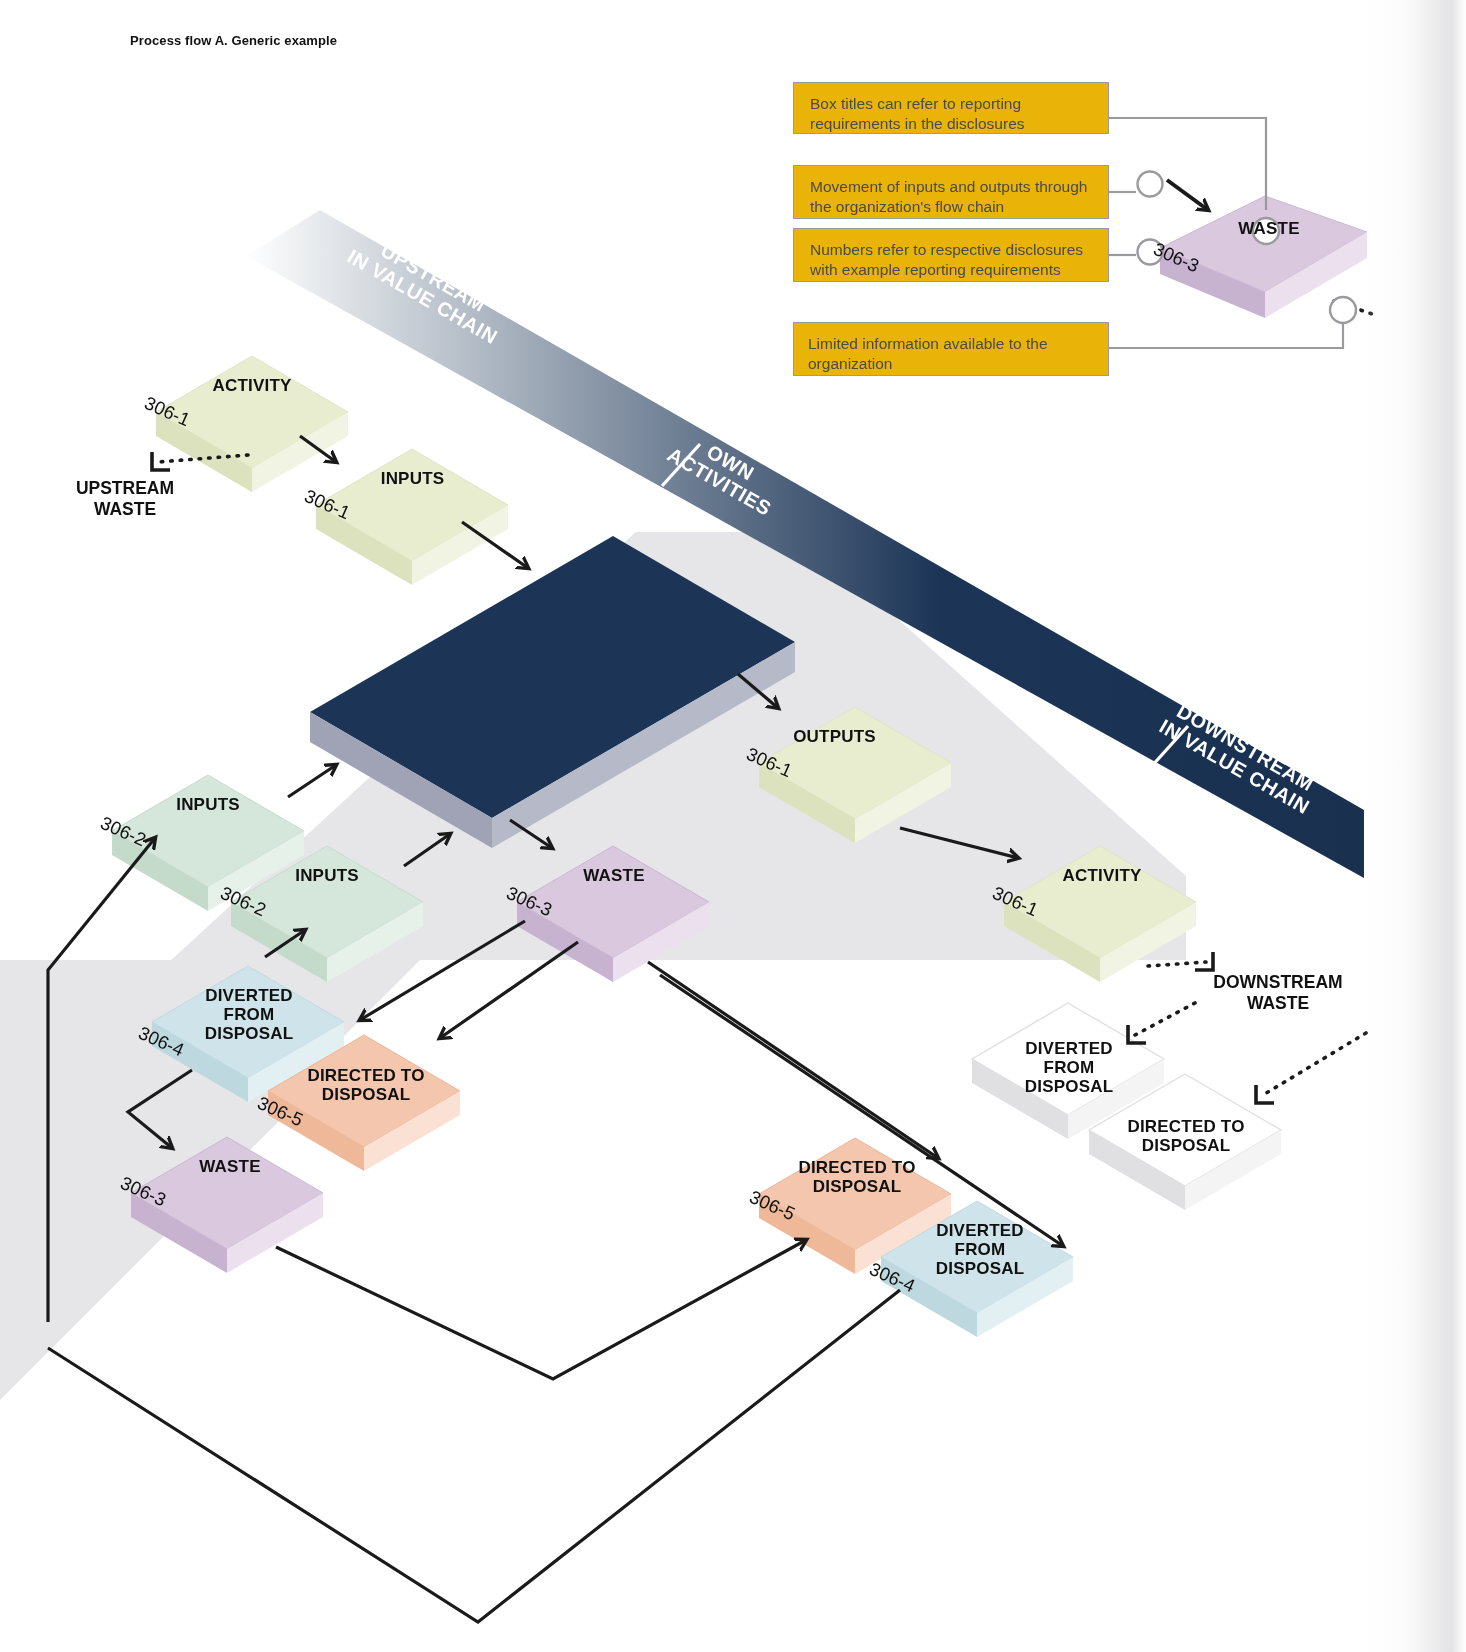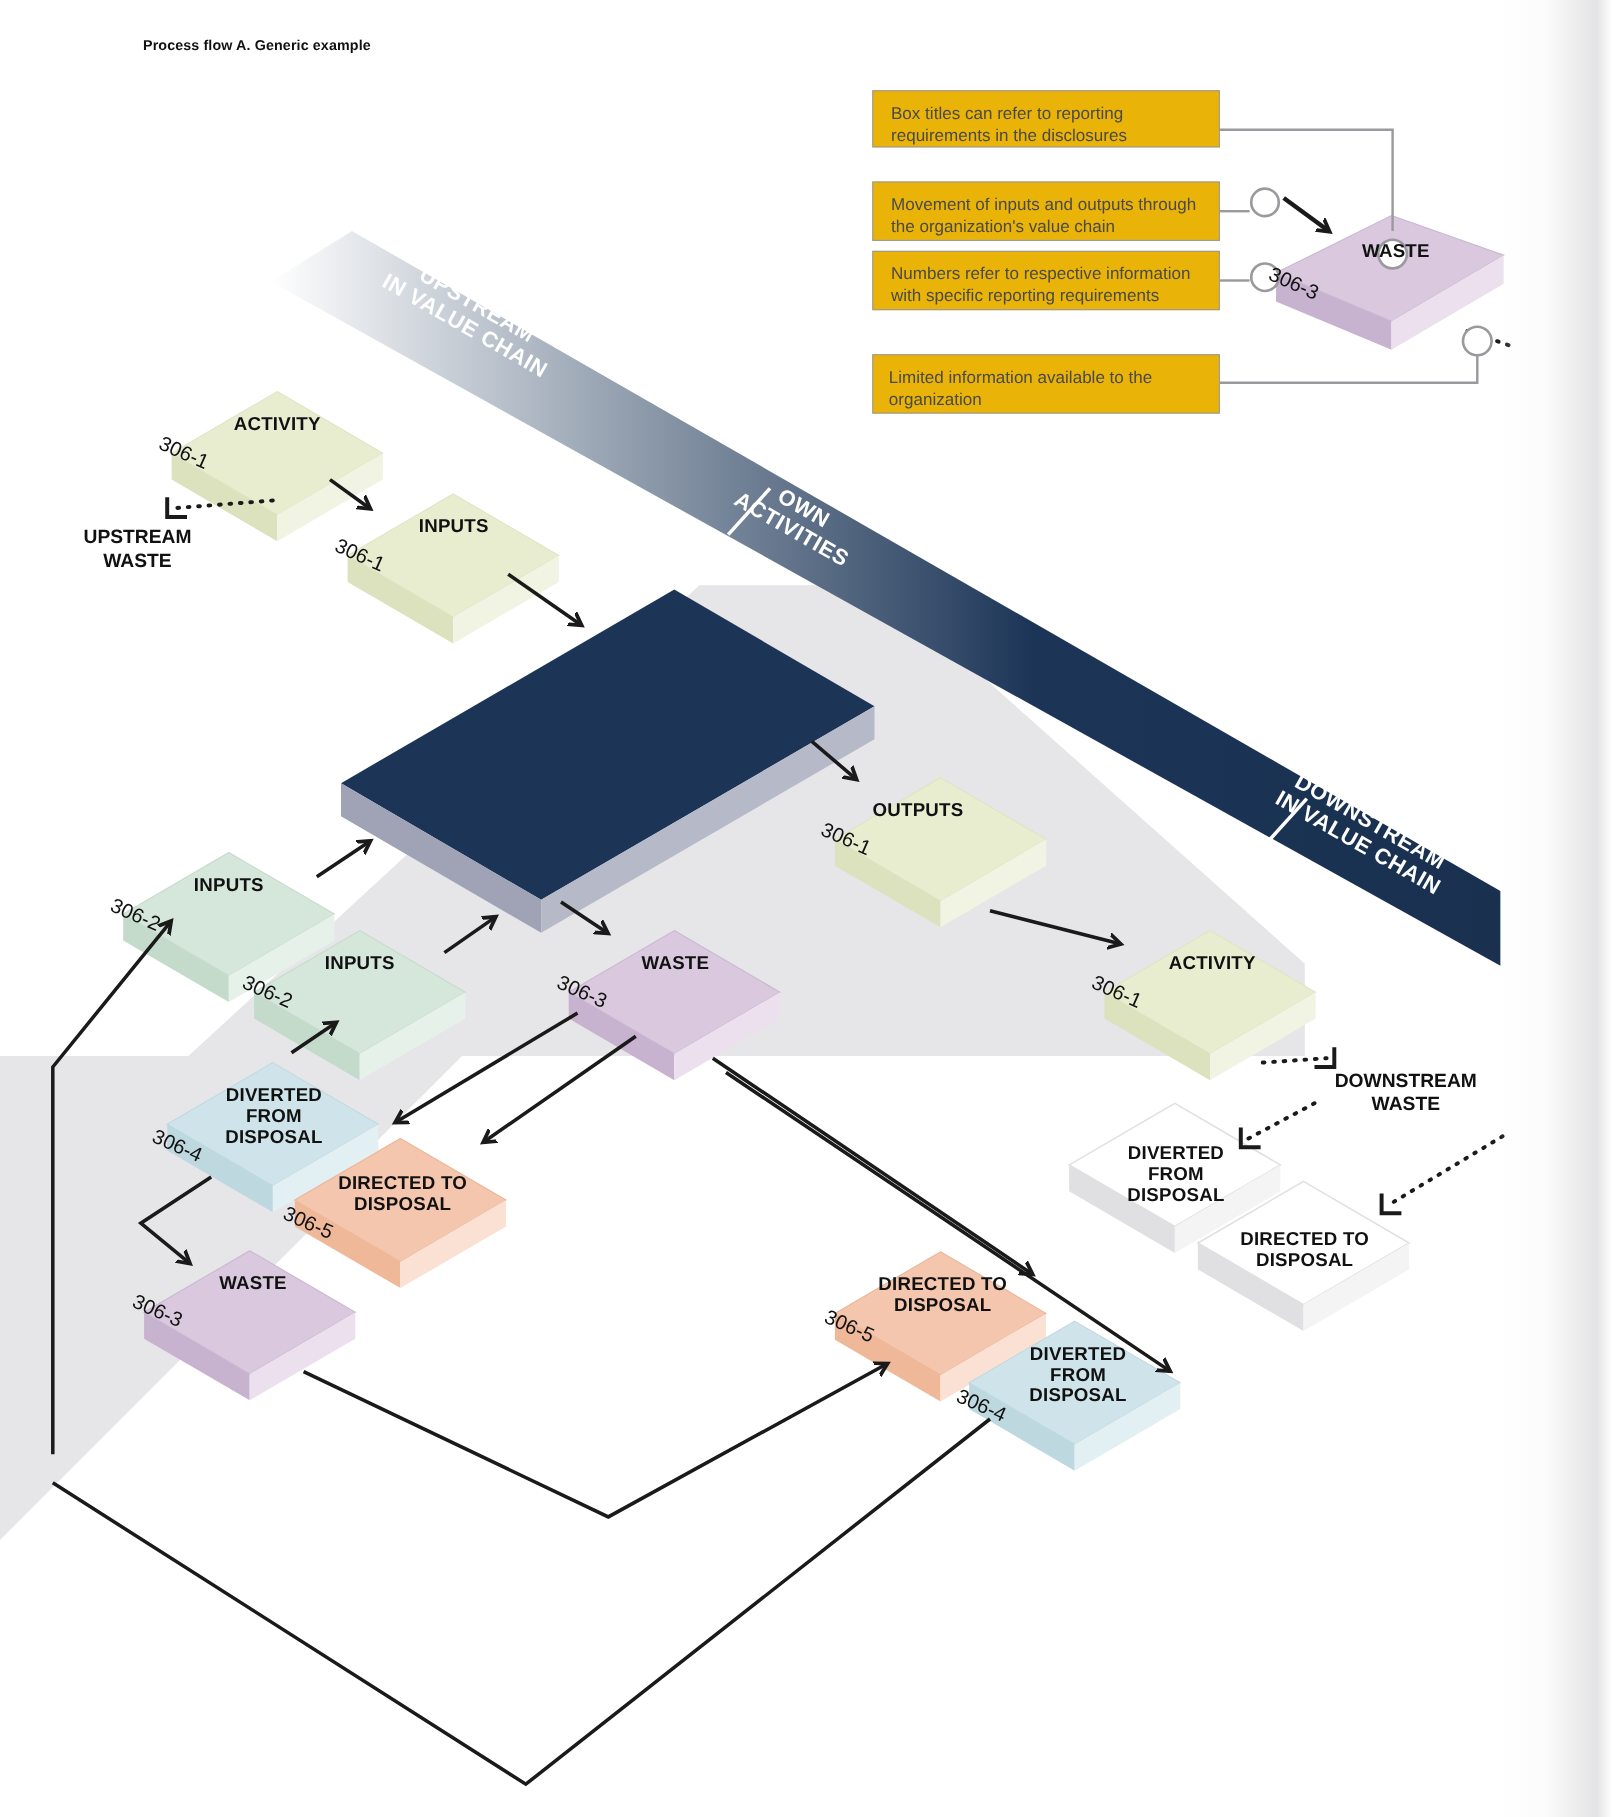--- a/index.html
+++ b/index.html
@@ -237,22 +237,22 @@
       <circle cx="1266" cy="231" r="13" fill="#ffffff" stroke="#9a9a9e" stroke-width="2.4"></circle>
       <circle cx="1343" cy="310" r="13" fill="#ffffff" stroke="#9a9a9e" stroke-width="2.4"></circle>
     </g>
 
     <g fill="none" stroke="#1a1a1a" stroke-width="4">
       <path d="M1167,180 L1208,210" marker-end="url(#ah)"></path>
     </g>
   </svg>
 
   <div class="legend-box" style="left:793px;top:82px;width:316px;height:52px;">Box titles can refer to reporting requirements in the disclosures</div>
-  <div class="legend-box" style="left:793px;top:165px;width:316px;height:54px;">Movement of inputs and outputs through the organization's value chain</div>
-  <div class="legend-box" style="left:793px;top:228px;width:316px;height:54px;">Numbers refer to respective information with specific reporting requirements</div>
+  <div class="legend-box" style="left:793px;top:165px;width:316px;height:54px;">Movement of inputs and outputs through the organization's flow chain</div>
+  <div class="legend-box" style="left:793px;top:228px;width:316px;height:54px;">Numbers refer to respective disclosures with example reporting requirements</div>
   <div class="legend-box" style="left:793px;top:322px;width:316px;height:54px;padding-left:14px;">Limited information available to the organization</div>
 
   <div class="band-label" style="left:338px;top:265px;width:180px;transform:rotate(29.8deg);">UPSTREAM
 IN VALUE CHAIN</div>
   <div class="band-label" style="left:650px;top:450px;width:150px;transform:rotate(29.8deg);">OWN
 ACTIVITIES</div>
   <div class="band-label" style="left:1130px;top:735px;width:220px;transform:rotate(29.8deg);">DOWNSTREAM
 IN VALUE CHAIN</div>
 
   <div class="iso-title" style="left:192px;top:376px;width:120px;">ACTIVITY</div>

